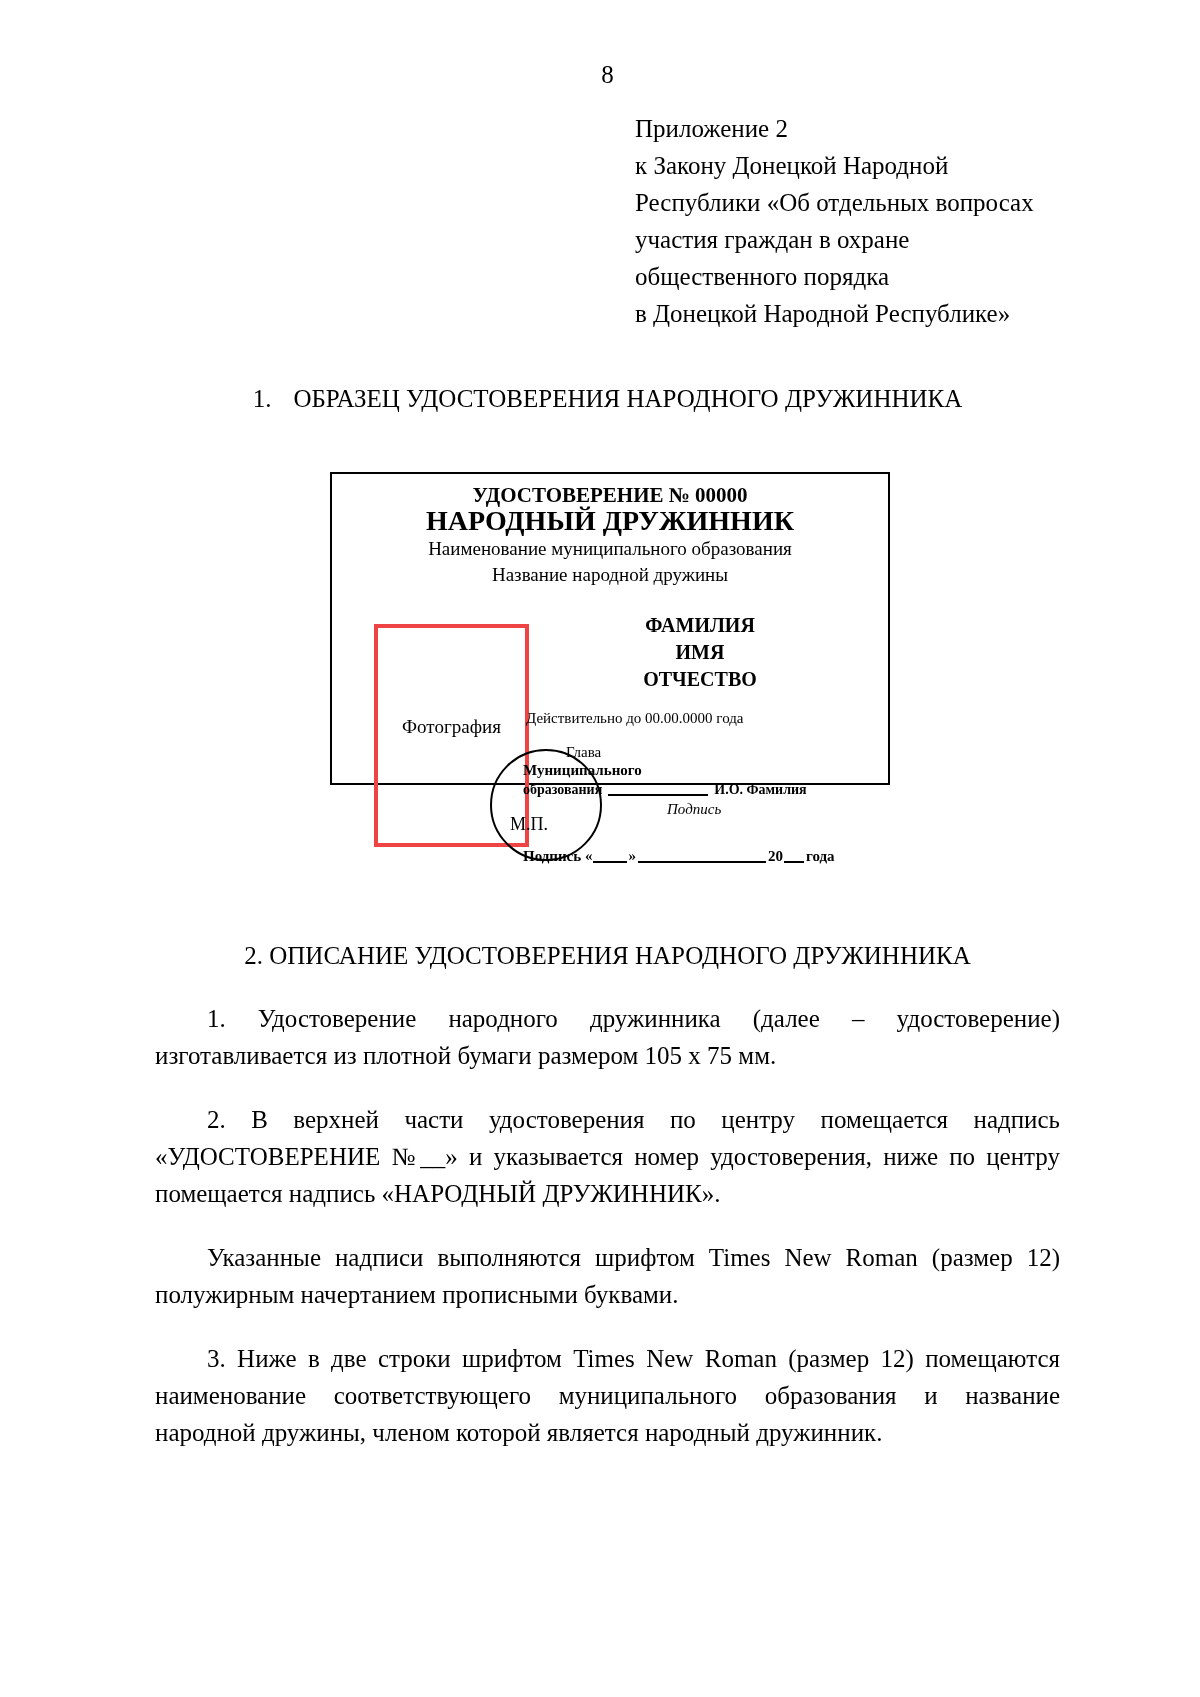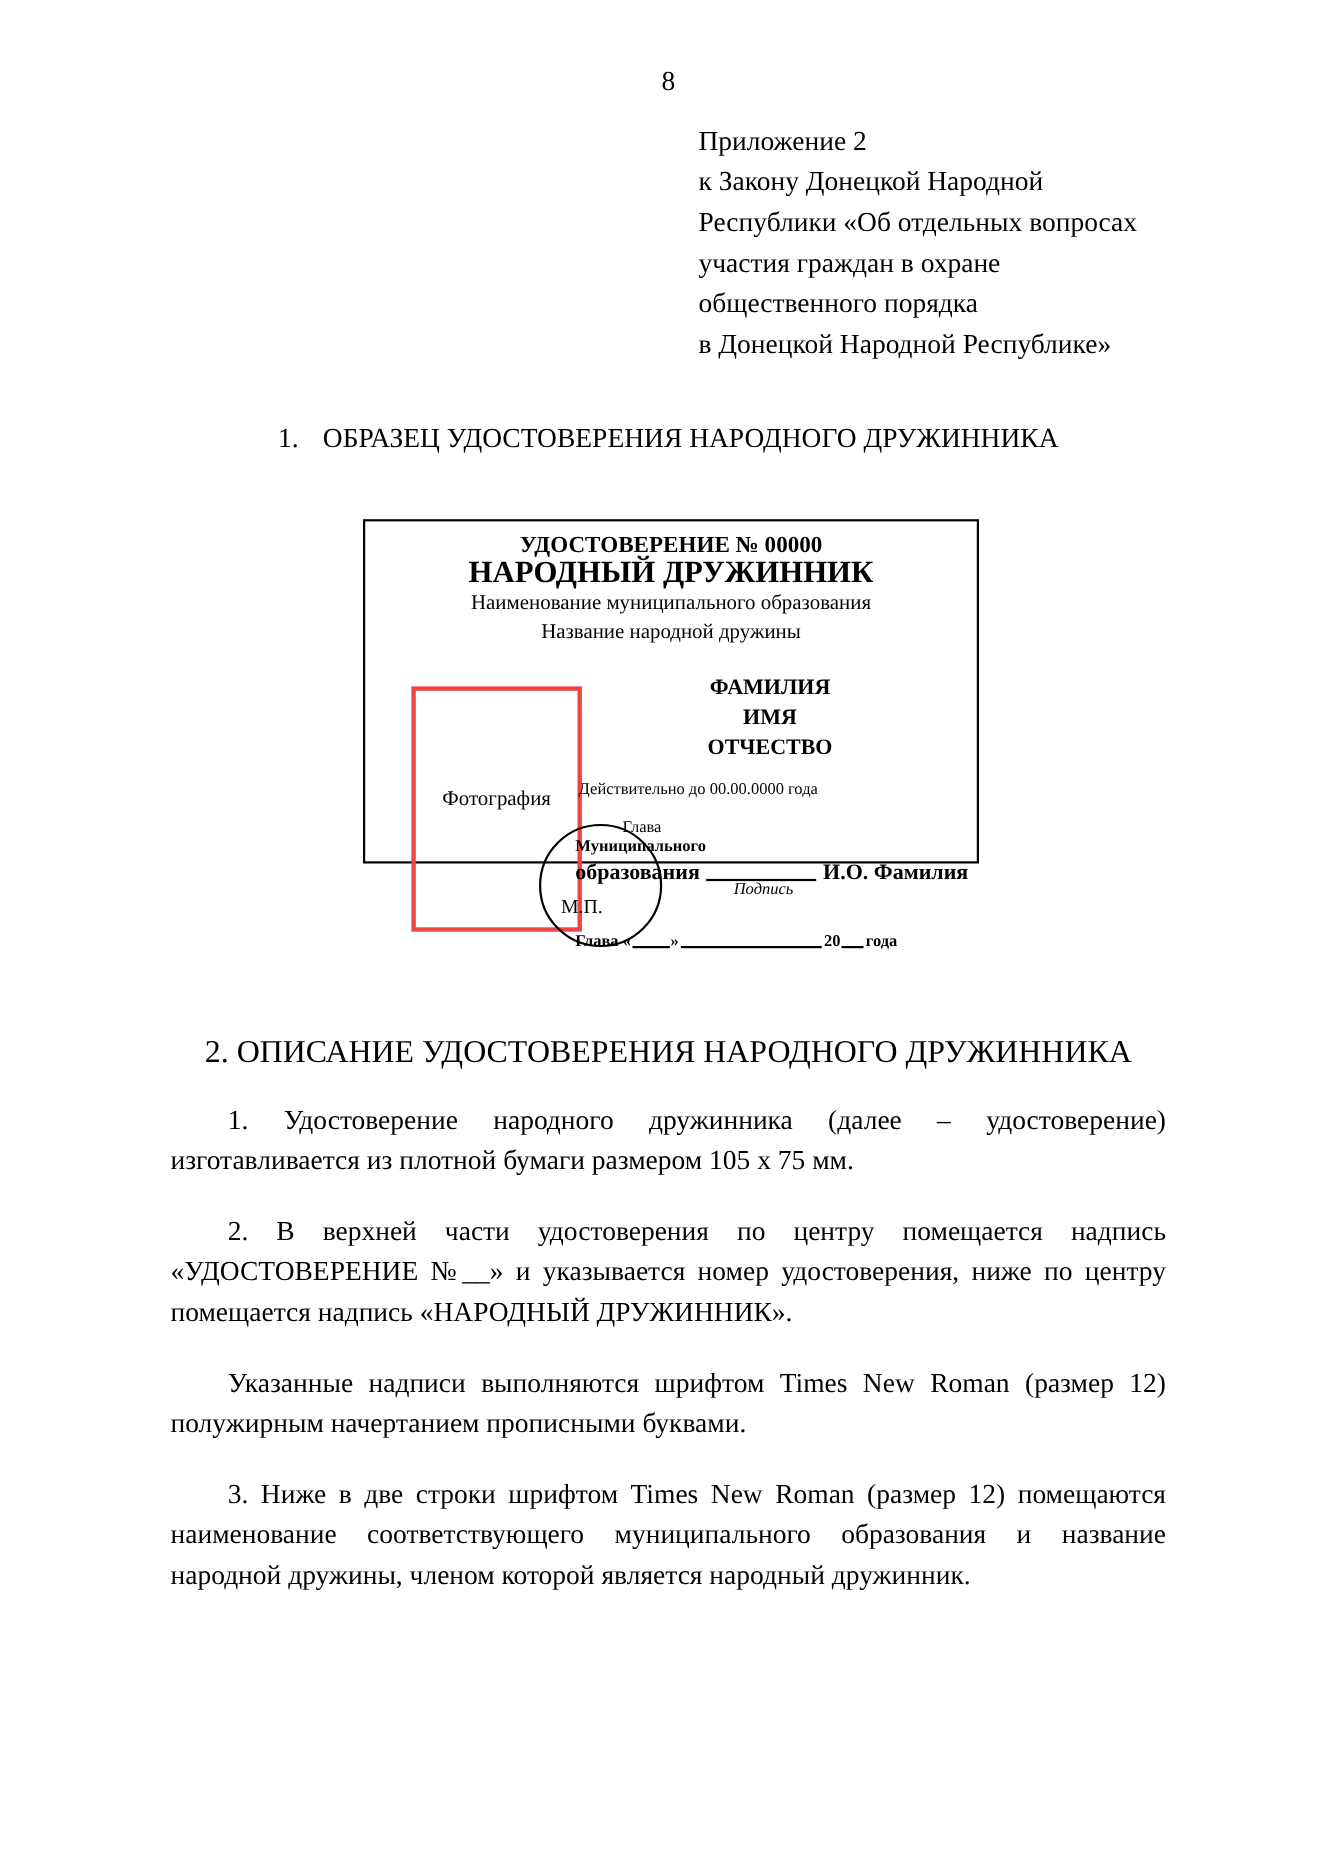--- a/index.html
+++ b/index.html
@@ -174,21 +174,21 @@
     top: 290px;
     font-weight: bold;
     font-size: 15px;
     white-space: nowrap;
   }
   .head-line3 {
     position: absolute;
     left: 193px;
     top: 310px;
     font-weight: bold;
-    font-size: 20px;
+    font-size: 14px;
     white-space: nowrap;
   }
   .sig-rule {
     display: inline-block;
     width: 100px;
     border-bottom: 2px solid #000;
     margin: 0 6px -2px 6px;
   }
   .sig-caption {
     position: absolute;
@@ -243,21 +243,21 @@
     margin: 0 2px -2px 1px;
   }
 
   
   .heading-2 {
     position: absolute;
     left: 0;
     top: 940px;
     width: 905px;
     text-align: center;
-    font-size: 29px;
+    font-size: 25px;
     line-height: 32px;
   }
 
   
   .body-text {
     position: absolute;
     left: 0;
     top: 1000px;
     width: 905px;
     font-size: 25px;
@@ -315,21 +315,21 @@
       <div class="valid-line">Действительно до 00.00.0000 года</div>
 
       <div class="head-line1">Глава</div>
       <div class="head-line2">Муниципального</div>
       <div class="head-line3"><span>образования</span><span class="sig-rule"></span><span>И.О. Фамилия</span></div>
       <div class="sig-caption">Подпись</div>
 
       <div class="stamp-circle"></div>
       <div class="stamp-label">М.П.</div>
 
-      <div class="issued-line"><span>Глава «</span><span class="rule-short"></span><span>»</span><span class="rule-long"></span><span>20</span><span class="rule-tiny"></span><span>года</span></div>
+      <div class="issued-line"><span>Подпись «</span><span class="rule-short"></span><span>»</span><span class="rule-long"></span><span>20</span><span class="rule-tiny"></span><span>года</span></div>
     </div>
 
     <div class="heading-2">2. ОПИСАНИЕ УДОСТОВЕРЕНИЯ НАРОДНОГО ДРУЖИННИКА</div>
 
     <div class="body-text">
       <p>1. Удостоверение народного дружинника (далее – удостоверение) изготавливается из плотной бумаги размером 105 х 75 мм.</p>
       <p>2. В верхней части удостоверения по центру помещается надпись «УДОСТОВЕРЕНИЕ №__» и указывается номер удостоверения, ниже по центру помещается надпись «НАРОДНЫЙ ДРУЖИННИК».</p>
       <p>Указанные надписи выполняются шрифтом Times New Roman (размер 12) полужирным начертанием прописными буквами.</p>
       <p>3. Ниже в две строки шрифтом Times New Roman (размер 12) помещаются наименование соответствующего муниципального образования и название народной дружины, членом которой является народный дружинник.</p>
     </div>

